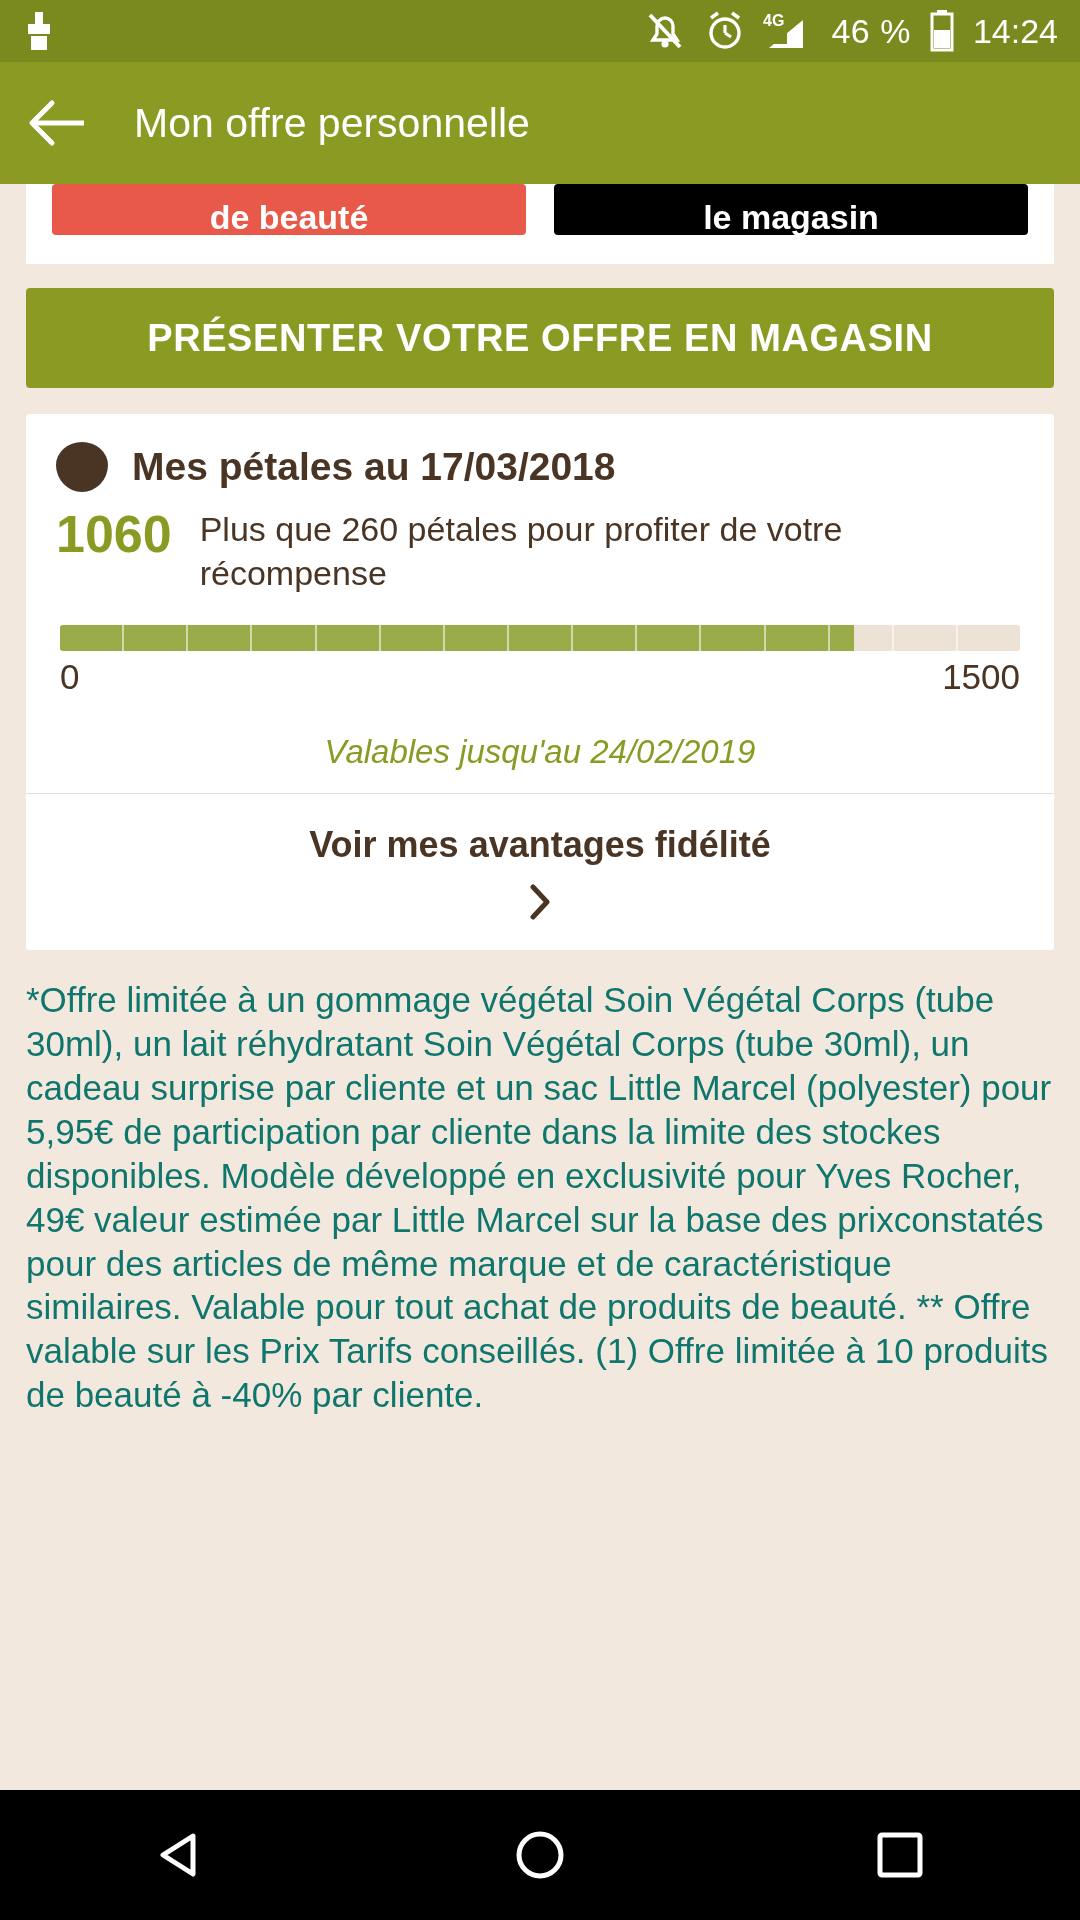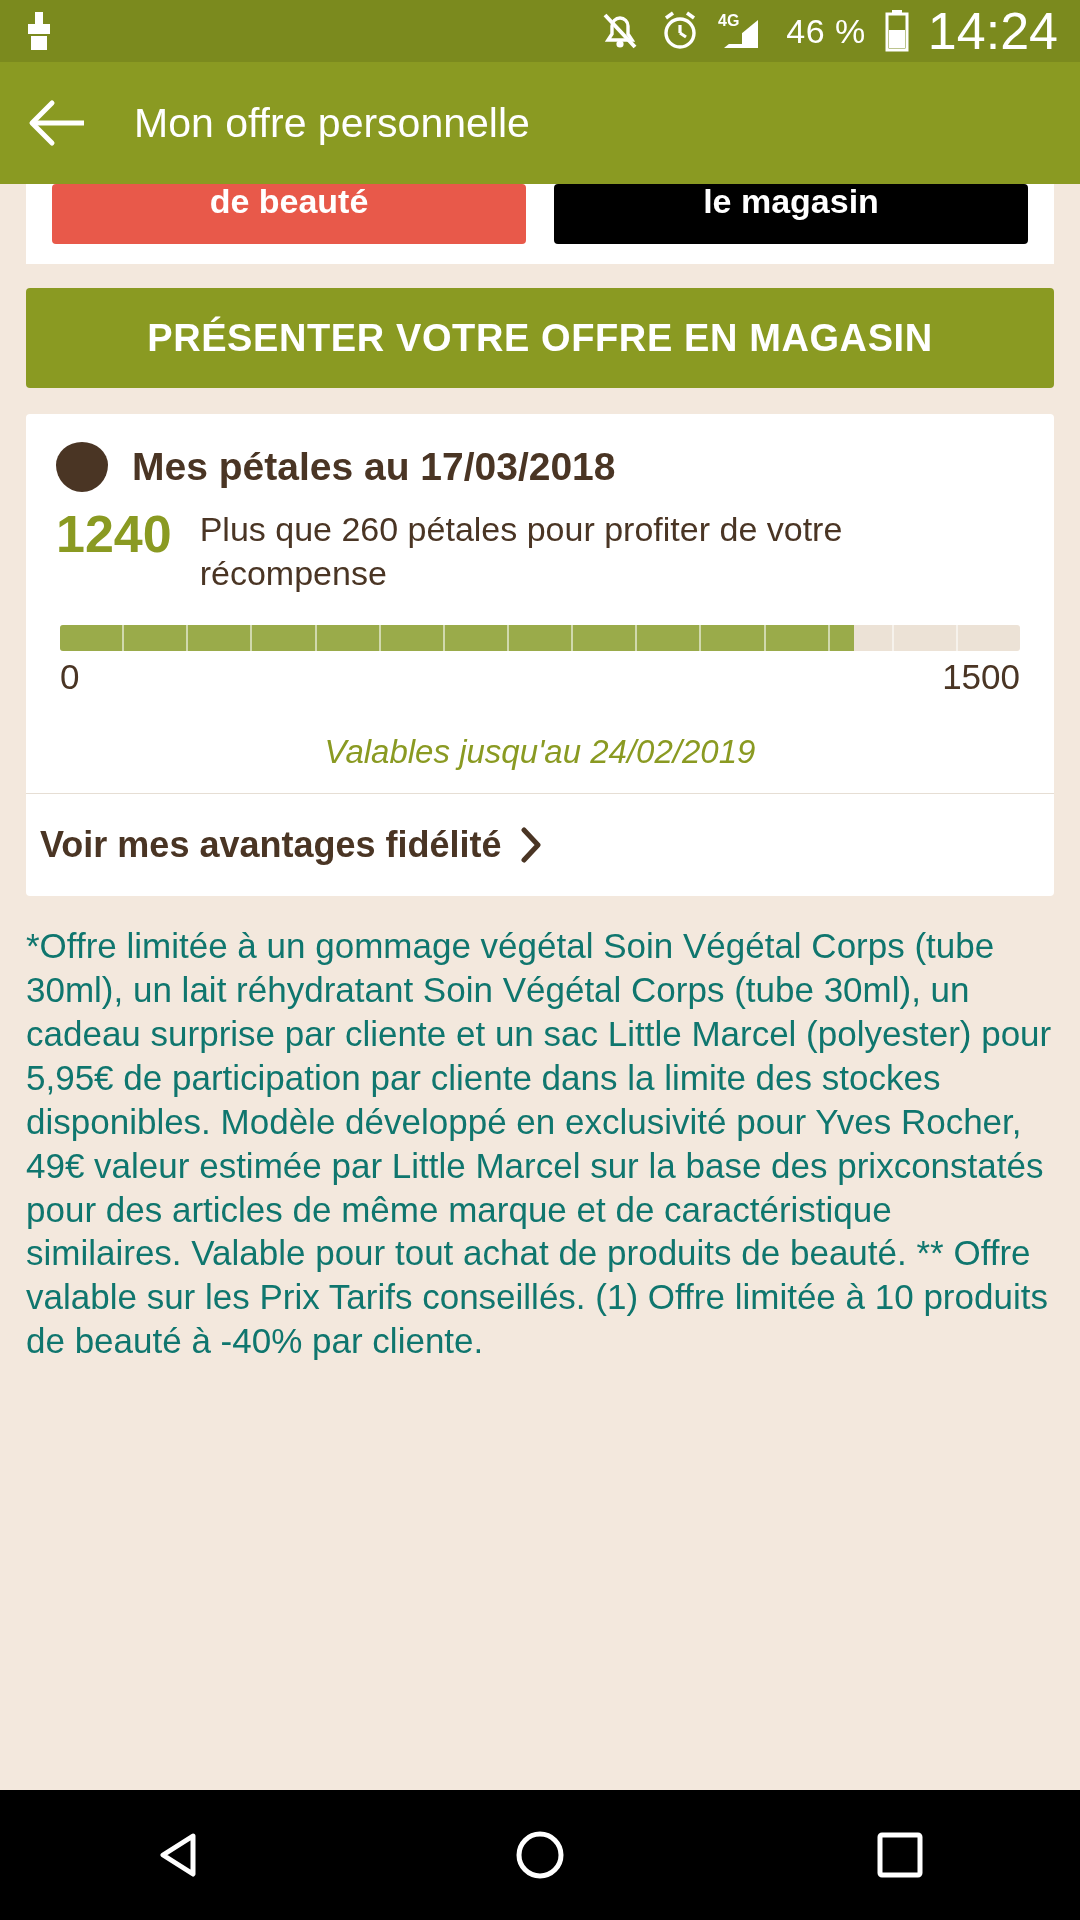--- a/index.html
+++ b/index.html
@@ -17,21 +17,21 @@
     background: #7b8a1e;
     display: flex;
     align-items: center;
     padding: 0 22px;
     color: #ffffff;
   }
   .statusbar .left { display: flex; align-items: center; gap: 14px; flex: 1; }
   .statusbar .right { display: flex; align-items: center; gap: 16px; }
   .sb-icon { display: inline-flex; align-items: center; justify-content: center; }
   .sb-text { font-size: 34px; font-weight: 400; letter-spacing: 0.5px; }
-  .sb-clock { font-size: 52px; font-weight: 400; }
+  .sb-clock { font-size: 34px; font-weight: 400; }
 
   
   .appbar {
     height: 122px;
     background: #8a9a22;
     display: flex;
     align-items: center;
     padding-left: 28px;
     gap: 46px;
   }
@@ -62,22 +62,22 @@
   }
   .top-btn {
     flex: 1;
     border-radius: 4px;
     color: #ffffff;
     font-size: 34px;
     font-weight: 700;
     display: flex;
     align-items: flex-start;
     justify-content: center;
-    padding-top: 0;
-    height: 60px;
+    padding-top: 16px;
+    height: 51px;
     overflow: hidden;
     line-height: 1.0;
   }
   .top-btn.primary { background: #e8594a; }
   .top-btn.secondary { background: #000000; }
 
   
   .cta {
     margin: 24px 26px 0 26px;
     height: 100px;
@@ -169,20 +169,21 @@
     font-style: italic;
     color: #8a9a22;
   }
   .petals-foot {
     border-top: 1px solid #e6ded4;
     padding: 30px 14px;
     display: flex;
     align-items: center;
     justify-content: flex-start;
     gap: 18px;
+    flex-direction: column;
   }
   .petals-foot .lbl {
     font-size: 36px;
     font-weight: 700;
     color: #4a3524;
   }
   .chev { width: 22px; height: 36px; display: block; }
 
   
   .legal {
@@ -270,21 +271,21 @@
 
   <div class="cta">PRÉSENTER VOTRE OFFRE EN MAGASIN</div>
 
   <div class="petals-card">
     <div class="petals-body">
       <div class="petals-head">
         <span class="petal-glyph"></span>
         <span class="petals-title">Mes pétales au 17/03/2018</span>
       </div>
       <div class="petals-row">
-        <span class="petals-count">1240</span>
+        <span class="petals-count">1060</span>
         <span class="petals-msg">Plus que 260 pétales pour profiter de votre récompense</span>
       </div>
 
       <div class="progress-wrap">
         <div class="progress-track">
           <div class="progress-fill" id="progress-fill" style="width: 82.6667%; background: rgb(154, 171, 74);"></div>
           <div class="progress-ticks" id="progress-ticks">
               <span></span>
               <span></span>
               <span></span>

